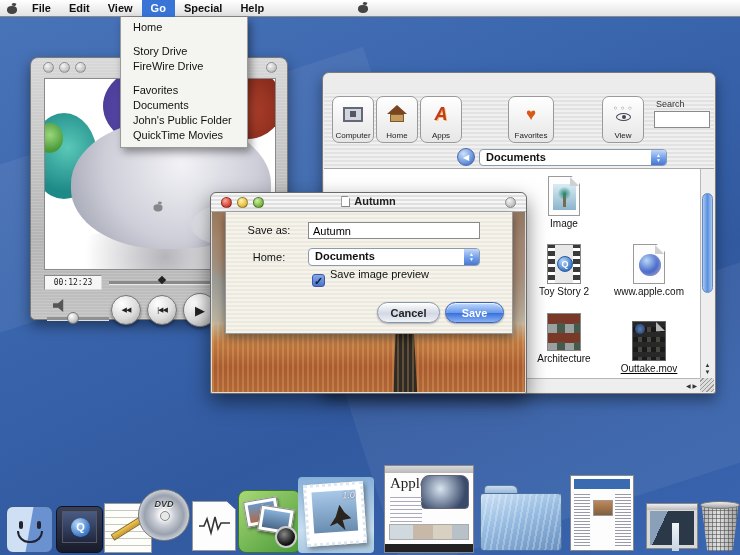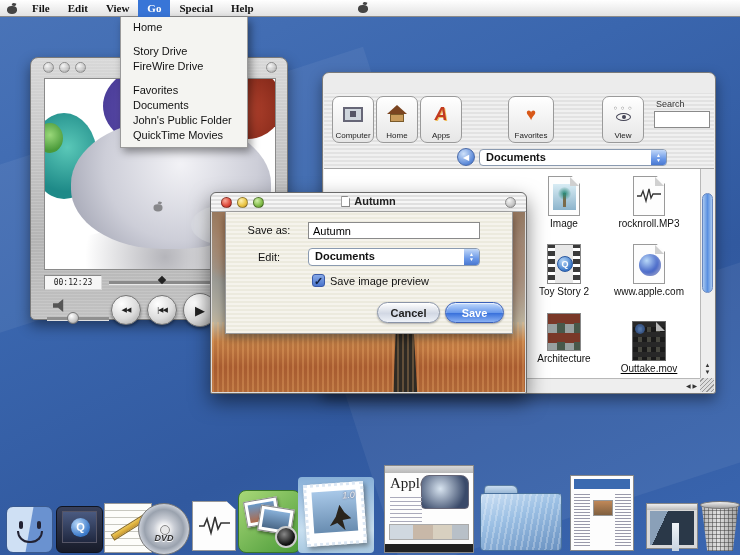--- a/index.html
+++ b/index.html
@@ -5,21 +5,21 @@
   html,body{margin:0;padding:0;background:#2f58a0;}
   *{box-sizing:border-box;font-family:"Liberation Sans",sans-serif;}
   #screen{position:relative;width:740px;height:555px;overflow:hidden;
     background:linear-gradient(155deg,#4a74b8 0%,#3a66ae 35%,#31599f 65%,#3a66b0 100%);}
   .sheen{position:absolute;background:rgba(255,255,255,.06);transform:rotate(-18deg);pointer-events:none;}
 
   
   #menubar{position:absolute;left:0;top:0;width:740px;height:17px;z-index:40;
     background:linear-gradient(#ffffff,#e2e2e2);border-bottom:1px solid #8a8a8a;
     display:flex;align-items:center;font-size:11px;font-weight:700;color:#111;}
-  .mb-item{height:17px;line-height:17px;padding:0 9px;font-family:Liberation Serif, serif;}
+  .mb-item{height:17px;line-height:17px;padding:0 9px;}
   .mb-item.active{background:#3875d7;color:#fff;}
   .apple-glyph{position:relative;width:10px;height:11px;display:inline-block;}
   .apple-glyph .body{position:absolute;left:0;top:3px;width:10px;height:8px;background:#444;
     border-radius:45% 45% 48% 48%;}
   .apple-glyph .leaf{position:absolute;left:5px;top:0;width:4px;height:3px;background:#444;
     border-radius:60% 0 60% 0;transform:rotate(20deg);}
   #mb-center-apple{position:absolute;left:358px;top:2px;}
 
   
   #go-menu{position:absolute;left:120px;top:17px;width:128px;z-index:45;background:#f4f4f1;
@@ -187,21 +187,21 @@
   #save-sheet{position:absolute;left:14px;top:19px;width:288px;height:122px;z-index:3;
     background:repeating-linear-gradient(0deg,#f5f3ec 0 2px,#ecead e0);
     background:repeating-linear-gradient(0deg,#f5f3ec 0 2px,#eceade 2px 4px);
     border:1px solid #999;border-top:none;box-shadow:0 4px 9px rgba(0,0,0,.45);}
   .sheet-label{position:absolute;width:70px;text-align:center;font-size:11px;color:#111;}
   #saveas-input{position:absolute;left:82px;top:10px;width:172px;height:17px;border:1px solid #8a8a8a;
     background:#fff;font-size:11px;padding:0 4px;}
   #where-popup{position:absolute;left:82px;top:36px;width:172px;height:18px;padding:1px 6px;}
   #preview-check{position:absolute;left:86px;top:62px;width:13px;height:13px;border:1px solid #3a5aa8;border-radius:3px;
     background:linear-gradient(#88aae8,#4a74cc);color:#102040;font-size:11px;line-height:12px;text-align:center;font-weight:700;}
-  #preview-label{position:absolute;left:104px;top:63px;font-size:11px;color:#111;}
+  #preview-label{position:absolute;left:104px;top:56px;font-size:11px;color:#111;}
   .aqua-btn{position:absolute;top:90px;height:21px;border-radius:11px;font-size:11px;font-weight:700;
     text-align:center;line-height:20px;}
   #cancel-btn{left:151px;width:63px;color:#222;border:1px solid #8a94a8;
     background:linear-gradient(#ffffff,#d2d8e4 55%,#eef2f8);box-shadow:inset 0 1px 1px #fff,0 1px 2px rgba(0,0,0,.3);}
   #save-btn{left:219px;width:59px;color:#fff;border:1px solid #3a60b8;
     background:linear-gradient(#c2dafc,#6a9aec 50%,#3a72dc 55%,#8ab2f4);box-shadow:inset 0 1px 1px rgba(255,255,255,.7),0 1px 2px rgba(0,0,0,.35);}
 
   
   .dock-item{position:absolute;z-index:5;}
   #dk-finder{left:6px;bottom:2px;width:47px;height:47px;border-radius:7px;border:1px solid #3a5a90;
@@ -215,23 +215,23 @@
   #dk-qt .scr{position:absolute;left:5px;top:4px;right:5px;bottom:9px;background:linear-gradient(#4a5a80,#202840);border:1px solid #556;}
   #dk-qt .q{position:absolute;left:14px;top:11px;width:19px;height:19px;border-radius:50%;
     background:radial-gradient(circle at 35% 30%,#b8d8f8,#3a78c8 70%);color:#fff;font-size:11px;font-weight:700;
     text-align:center;line-height:18px;}
   #dk-text{left:104px;bottom:2px;width:48px;height:50px;background:#fdfdfa;border:1px solid #999;
     background-image:repeating-linear-gradient(0deg,rgba(0,0,0,0) 0 6px,#c8c8c0 6px 7px);}
   #dk-text .pencil{position:absolute;left:4px;top:18px;width:46px;height:7px;background:linear-gradient(#f0c850,#c89830);
     transform:rotate(-32deg);border:1px solid #8a6a20;}
   #dk-text .pencil:after{content:"";position:absolute;right:-7px;top:-1px;border-left:7px solid #e8d8b0;
     border-top:4px solid transparent;border-bottom:4px solid transparent;}
-  #dk-dvd{left:138px;bottom:0;width:52px;height:52px;border-radius:50%;
+  #dk-dvd{left:138px;bottom:14px;width:52px;height:52px;border-radius:50%;
     background:radial-gradient(circle,#f8f8f8 12%,#c8ccd4 30%,#9aa2ae 55%,#d8dce4 75%,#8a929e 100%);
-    border:1px solid #777;display:flex;align-items:center;justify-content:center;}
+    border:1px solid #777;display:flex;justify-content:center;}
   #dk-dvd .hole{position:absolute;left:21px;top:21px;width:10px;height:10px;border-radius:50%;background:#e8e8e8;border:1px solid #888;}
   #dk-dvd .lbl{position:relative;top:9px;font-size:9px;font-weight:700;font-style:italic;color:#333;text-shadow:0 1px 0 #fff;}
   #dk-audio{left:192px;bottom:4px;width:44px;height:50px;background:#fdfdfd;border:1px solid #999;
     clip-path:polygon(0 0,78% 0,100% 18%,100% 100%,0 100%);display:flex;align-items:center;justify-content:center;}
   #dk-iphoto{left:238px;bottom:2px;width:63px;height:63px;border-radius:8px;
     background:linear-gradient(140deg,#a8d878,#4a9a38);border:1px solid #3a7828;}
   #dk-iphoto .ph1{position:absolute;left:6px;top:8px;width:34px;height:26px;background:#fff;border:1px solid #888;
     transform:rotate(-10deg);box-shadow:1px 2px 3px rgba(0,0,0,.4);}
   #dk-iphoto .ph1:after{content:"";position:absolute;left:3px;top:3px;right:3px;bottom:3px;
     background:linear-gradient(#6898c8,#b06a4a);}
@@ -384,29 +384,20 @@
       </div>
     </div>
     <div id="finder-content">
       <div class="file" style="left:198px;top:7px;">
         <div class="doc">
             <div class="palm"></div>
             <div class="fold"></div>
           </div>
         <div class="fname">Image</div>
       </div>
-      <div class="file" style="left:283px;top:7px;">
-        <div class="doc">
-          <svg width="26" height="18" viewBox="0 0 26 18" style="margin-top:10px;">
-              <path d="M1 9h4l2-5 3 10 3-12 2 9 2-4h8" fill="none" stroke="#333" stroke-width="1.3"></path>
-            </svg>
-          <div class="fold"></div>
-        </div>
-        <div class="fname">rocknroll.MP3</div>
-      </div>
       <div class="file" style="left:198px;top:75px;">
         <div class="film">
           <div class="strip" style="left:0;"></div>
             <div class="strip" style="right:0;"></div>
           <div class="q">Q</div>
         </div>
         <div class="fname">Toy Story 2</div>
       </div>
       <div class="file" style="left:283px;top:75px;">
         <div class="doc">
@@ -453,21 +444,21 @@
       <div class="canopy c1"></div>
       <div class="canopy c2"></div>
       <div class="canopy c3"></div>
       <div class="branch"></div>
       <div class="trunk"></div>
       <div class="groundspeck"></div>
     </div>
     <div id="save-sheet">
       <div class="sheet-label" style="left:8px;top:12px;">Save as:</div>
       <input id="saveas-input" value="Autumn" style="">
-      <div class="sheet-label" style="left:8px;top:39px;">Edit:</div>
+      <div class="sheet-label" style="left:8px;top:39px;">Home:</div>
       <div class="popup" id="where-popup">
         <span>Documents</span>
         <div class="cap">
           <span>▲</span>
             <span>▼</span>
         </div>
       </div>
       <div id="preview-check">
         <span>✓</span>
       </div>

